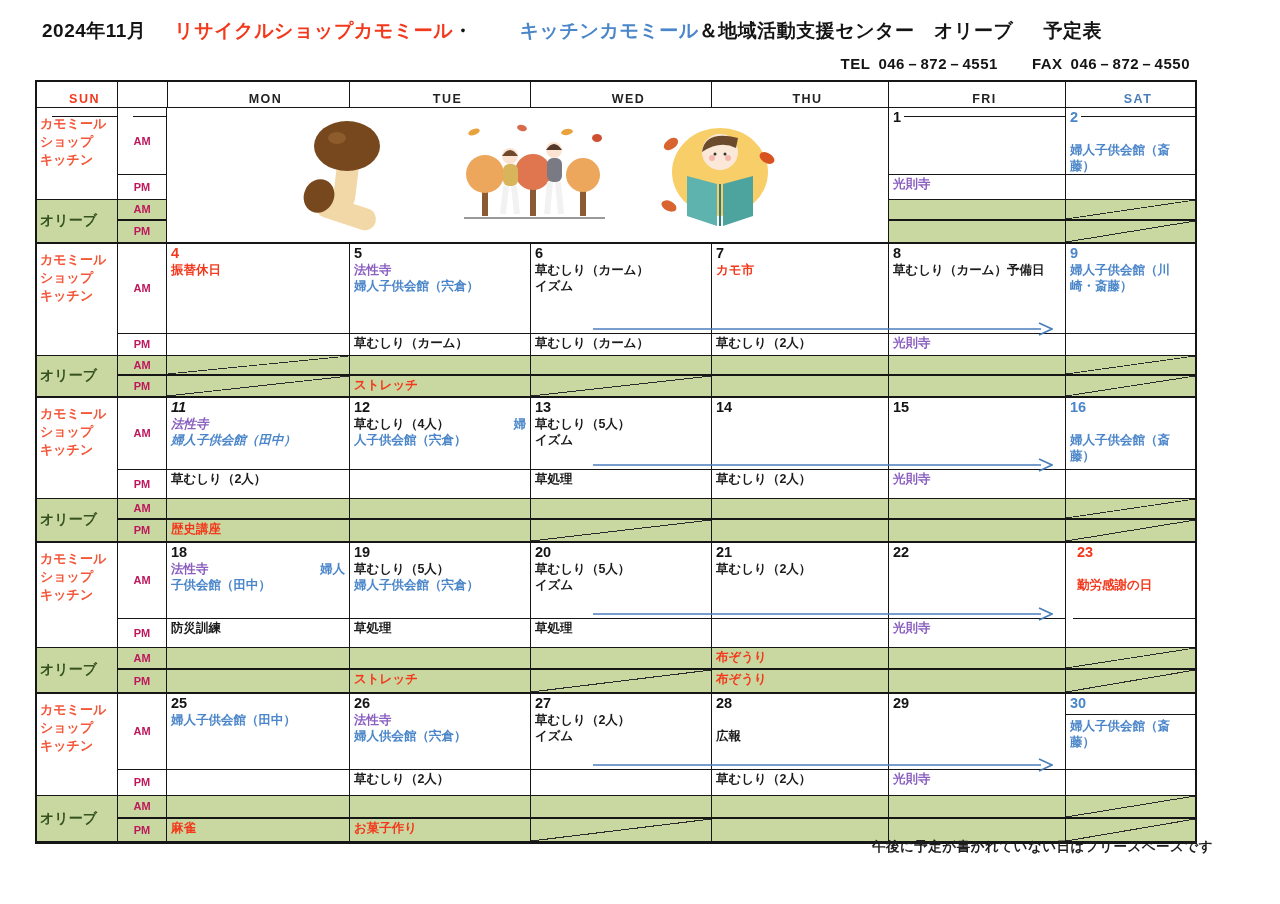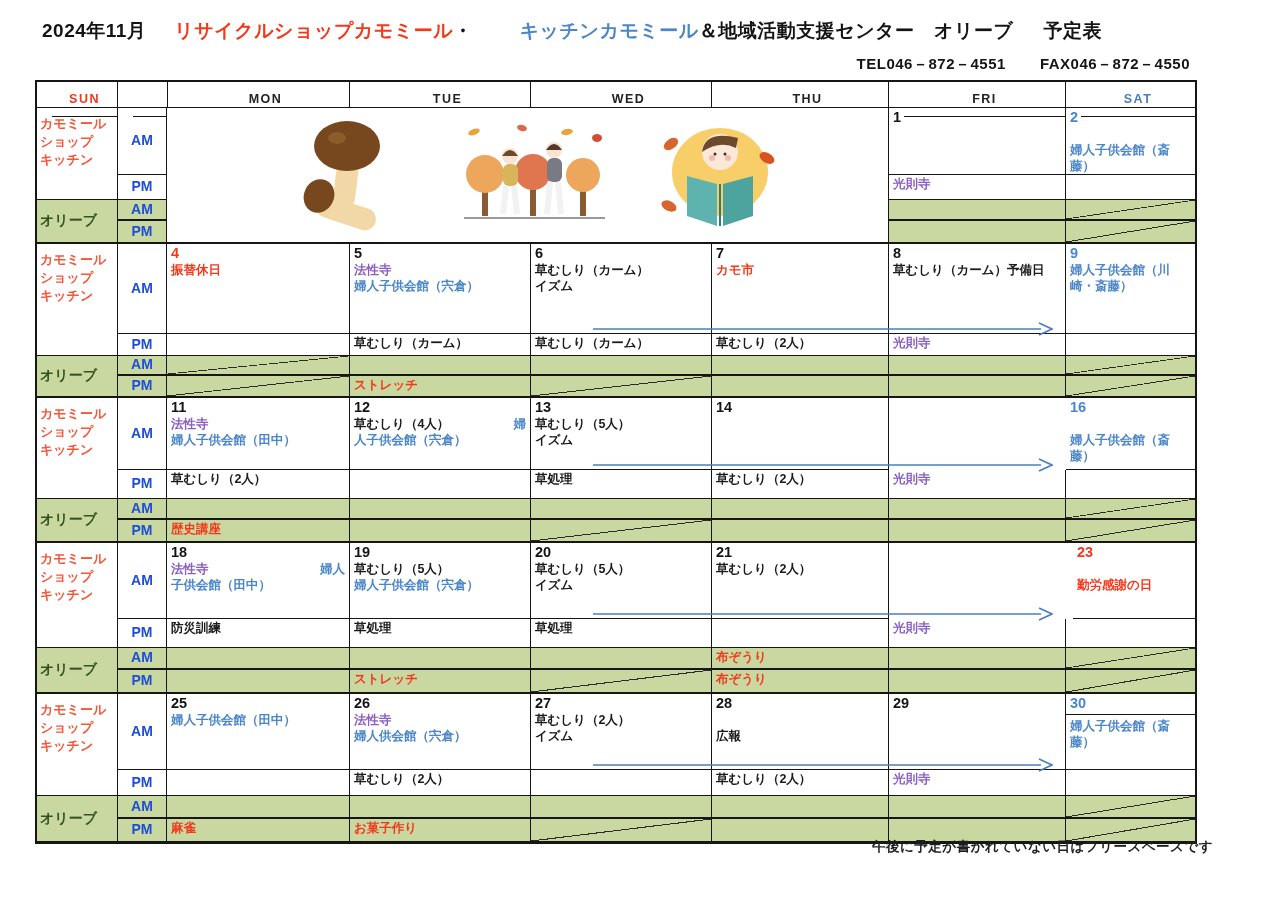--- a/index.html
+++ b/index.html
@@ -7,38 +7,38 @@
   .page{position:relative;width:1280px;height:904px;background:#ffffff;overflow:hidden;}
 
   .title{position:absolute;left:42px;top:18px;font-size:19px;font-weight:bold;color:#141414;white-space:nowrap;letter-spacing:.5px;}
   .t-red{color:#f3381c;margin-left:28px;}
   .t-sep{color:#141414;}
   .t-blue{color:#4b86c9;margin-left:47px;}
   .t-black{color:#141414;}
   .t-suffix{margin-left:30px;}
 
   .contact{position:absolute;top:55px;right:90px;font-size:15px;font-weight:bold;color:#141414;letter-spacing:.5px;}
-  .contact .num{margin-left:0;}
+  .contact .num{margin-left:8px;}
   .contact .fax-label{margin-left:34px;}
 
   .cal{position:absolute;left:35px;top:80px;width:1162px;border:2px solid #161616;box-sizing:border-box;background:#fff;}
   .band{display:grid;grid-template-columns:81px 49px 183px 181px 181px 177px 177px 129px;position:relative;}
   .band.sep{border-top:1px solid #161616;}
 
   .cell{box-sizing:border-box;border-right:1px solid #161616;border-bottom:1px solid #161616;overflow:hidden;position:relative;
         padding:1px 4px 2px;font-size:12.5px;font-weight:600;color:#1b1b1b;line-height:1.28;}
   .last-col{border-right:none;}
 
   .header-cell{display:flex;align-items:center;justify-content:center;font-size:12.5px;font-weight:bold;letter-spacing:1.5px;color:#222;padding:17px;margin-left:15px;}
   .hd-sun{color:#f3381c;}
   .hd-sat{color:#4a7ebb;}
 
   .lbl-kamo{color:#f4573a;font-size:13px;font-weight:bold;white-space:pre-line;padding:7px 3px;line-height:1.4;}
   .lbl-olive{background:#c8d8a0;color:#34511f;font-size:14px;font-weight:bold;display:flex;align-items:center;padding:0 3px;}
-  .ampm{color:#1d4ed8;font-weight:bold;font-size:14px;display:flex;align-items:center;justify-content:center;padding:0;}
+  .ampm{color:#be185d;font-weight:bold;font-size:11px;display:flex;align-items:center;justify-content:center;padding:0;}
   .olive-bg{background:#c8d8a0;}
   .olive-mid{border-bottom-width:2px;}
   .crossed{background-image:linear-gradient(to bottom right,transparent 48.8%,#2a2a2a 48.8%,#2a2a2a 51.2%,transparent 51.2%);}
 
   .date{font-size:14.5px;font-weight:bold;color:#141414;line-height:1.15;}
   .date.c-red{color:#f3381c;}
   .date.c-blue{color:#4a86c9;}
   .date.du{border-bottom:1px solid #161616;margin:-1px -4px 3px;padding:1px 4px 2px;}
 
   .line{min-height:15px;}
@@ -217,21 +217,21 @@
       </div>
       <div class="band sep" style="grid-template-rows: 72px 29px 21px 22px;">
         <div class="cell lbl-kamo" style="grid-area: 1 / 1 / span 2;">カモミール
 ショップ
 キッチン</div>
         <div class="cell ampm" style="grid-area: 1 / 2;">AM</div>
         <div class="cell ampm" style="grid-area: 2 / 2;">PM</div>
         <div class="cell lbl-olive" style="grid-area: 3 / 1 / span 2;">オリーブ</div>
         <div class="cell ampm olive-bg olive-mid" style="grid-area: 3 / 2;">AM</div>
         <div class="cell ampm olive-bg" style="grid-area: 4 / 2;">PM</div>
-        <div class="cell am-cell" style="grid-area: 1 / 3;">
+        <div class="cell am-cell" style="grid-area: 1 / 3; font-style: italic;">
           <div class="date">11</div>
           <div class="line"><span class="seg c-purple">法性寺</span></div>
           <div class="line"><span class="seg c-blue">婦人子供会館（田中）</span></div>
         </div>
         <div class="cell pm-cell" style="grid-area: 2 / 3;">
           <div class="line"><span class="seg">草むしり（2人）</span></div>
         </div>
         <div class="cell olive-bg olive-mid" style="grid-area: 3 / 3;"></div>
         <div class="cell olive-bg" style="grid-area: 4 / 3;"><span class="seg c-red">歴史講座</span></div>
         <div class="cell am-cell" style="grid-area: 1 / 4;">
@@ -256,20 +256,23 @@
         <div class="cell olive-bg olive-mid" style="grid-area: 3 / 5;"></div>
         <div class="cell olive-bg crossed" style="grid-area: 4 / 5;"></div>
         <div class="cell am-cell" style="grid-area: 1 / 6;">
           <div class="date">14</div>
         </div>
         <div class="cell pm-cell" style="grid-area: 2 / 6;">
           <div class="line"><span class="seg">草むしり（2人）</span></div>
         </div>
         <div class="cell olive-bg olive-mid" style="grid-area: 3 / 6;"></div>
         <div class="cell olive-bg" style="grid-area: 4 / 6;"></div>
+        <div class="cell am-cell" style="grid-area: 1 / 7;">
+          <div class="date">15</div>
+        </div>
         <div class="cell pm-cell" style="grid-area: 2 / 7;">
           <div class="line"><span class="seg c-purple">光則寺</span></div>
         </div>
         <div class="cell olive-bg olive-mid" style="grid-area: 3 / 7;"></div>
         <div class="cell olive-bg" style="grid-area: 4 / 7;"></div>
         <div class="cell am-cell last-col" style="grid-area: 1 / 8;">
           <div class="date c-blue">16</div>
           <div class="line gap"><span class="seg c-blue">婦人子供会館（斎藤）</span></div>
         </div>
         <div class="cell pm-cell last-col" style="grid-area: 2 / 8;"></div>
@@ -322,20 +325,23 @@
         </div>
         <div class="cell olive-bg olive-mid" style="grid-area: 3 / 5;"></div>
         <div class="cell olive-bg crossed" style="grid-area: 4 / 5;"></div>
         <div class="cell am-cell" style="grid-area: 1 / 6;">
           <div class="date">21</div>
           <div class="line"><span class="seg">草むしり（2人）</span></div>
         </div>
         <div class="cell pm-cell" style="grid-area: 2 / 6;"></div>
         <div class="cell olive-bg olive-mid" style="grid-area: 3 / 6;"><span class="seg c-red">布ぞうり</span></div>
         <div class="cell olive-bg" style="grid-area: 4 / 6;"><span class="seg c-red">布ぞうり</span></div>
+        <div class="cell am-cell" style="grid-area: 1 / 7;">
+          <div class="date">22</div>
+        </div>
         <div class="cell pm-cell" style="grid-area: 2 / 7;">
           <div class="line"><span class="seg c-purple">光則寺</span></div>
         </div>
         <div class="cell olive-bg olive-mid" style="grid-area: 3 / 7;"></div>
         <div class="cell olive-bg" style="grid-area: 4 / 7;"></div>
         <div class="cell am-cell last-col" style="grid-area: 1 / 8; margin-left: 7px;">
           <div class="date c-red">23</div>
           <div class="line gap"><span class="seg c-red">勤労感謝の日</span></div>
         </div>
         <div class="cell pm-cell last-col" style="grid-area: 2 / 8;"></div>

